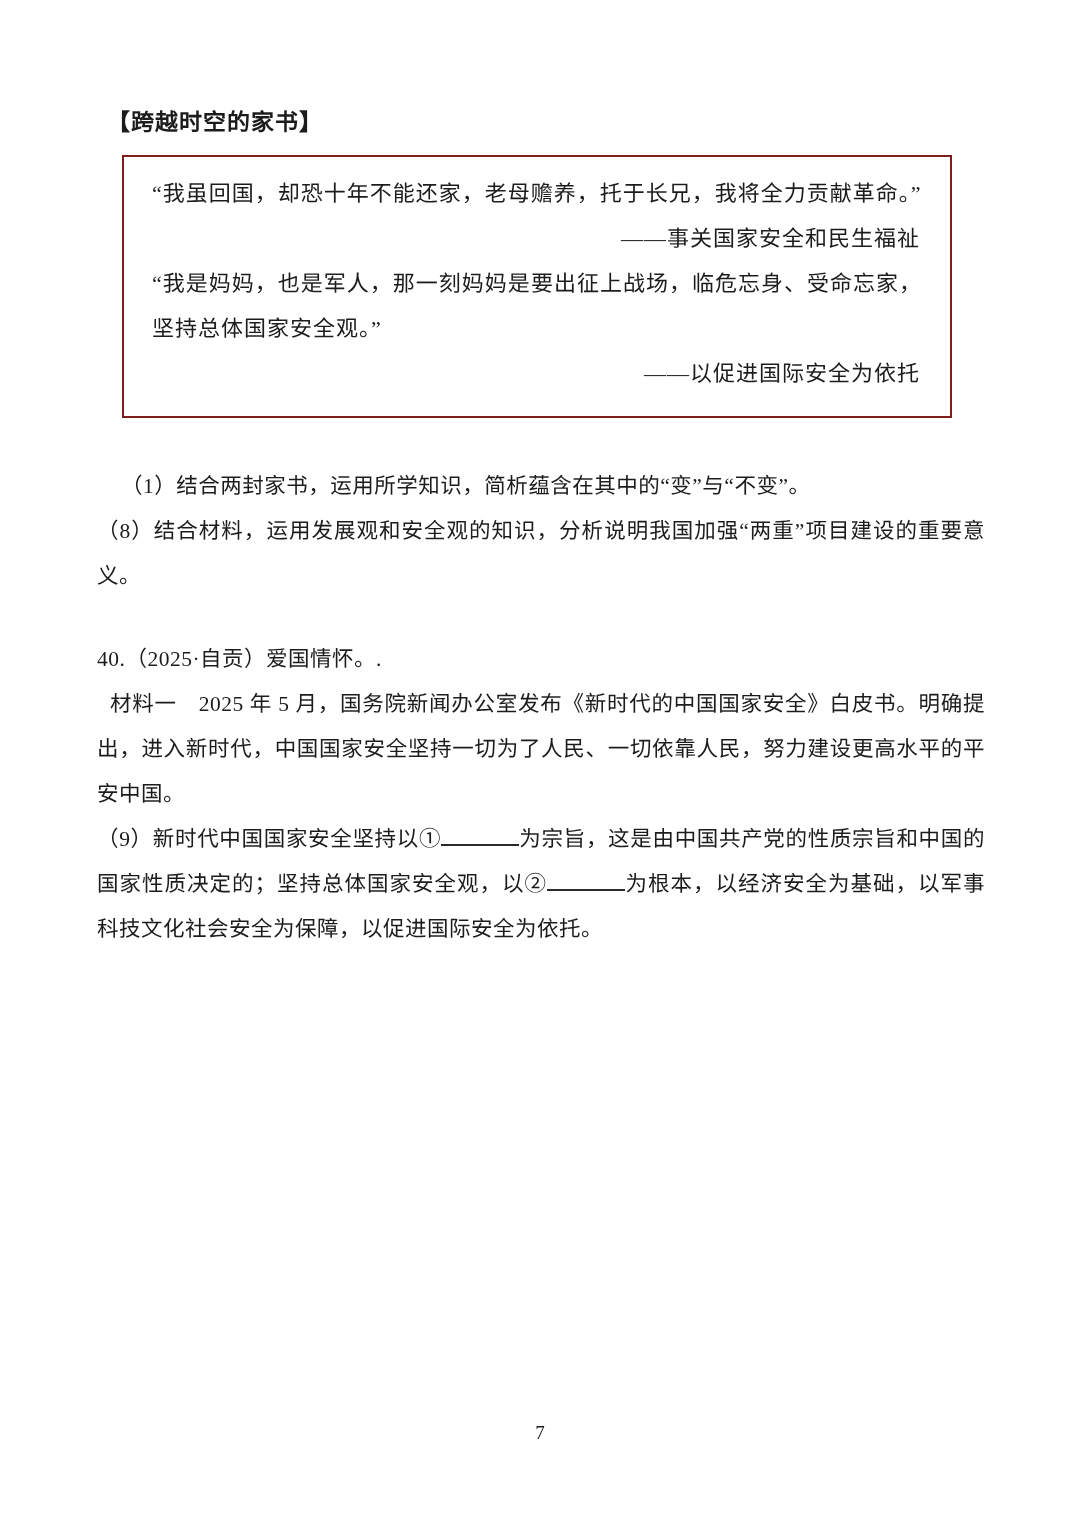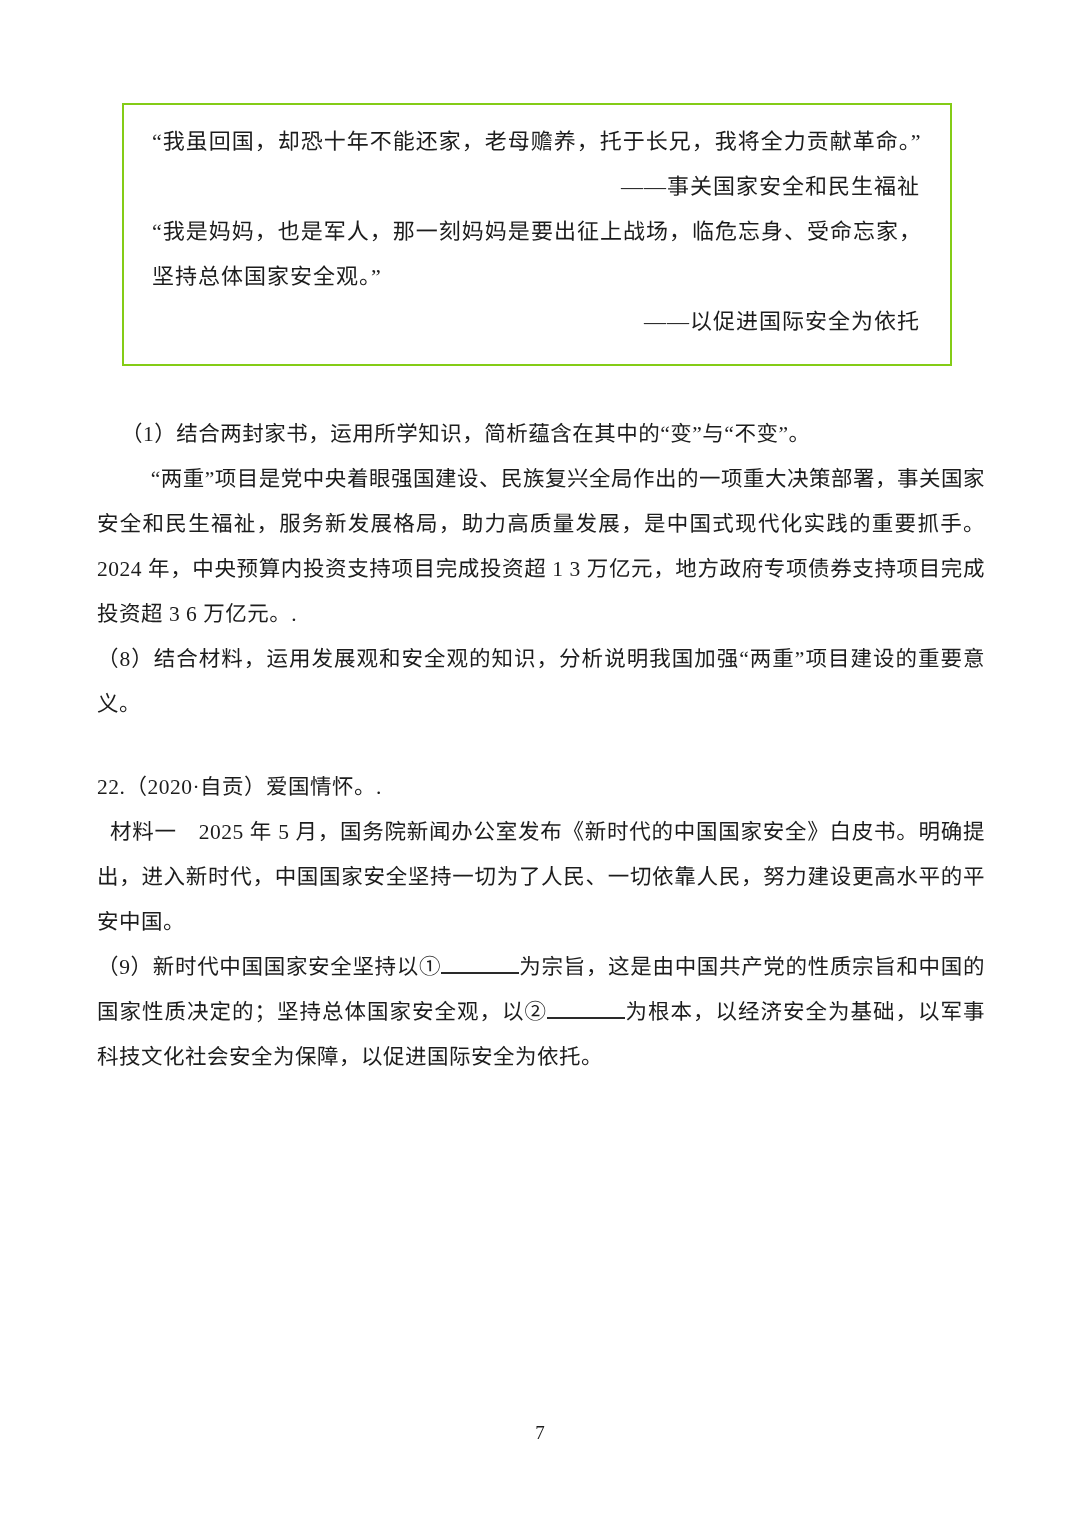--- a/index.html
+++ b/index.html
@@ -20,21 +20,21 @@
   .section-heading {
     font-size: 23px;
     font-weight: bold;
     letter-spacing: 1px;
     margin-left: 10px;
     margin-bottom: 18px;
   }
   .letter-box {
     margin-left: 25px;
     width: 830px;
-    border: 2px solid #84cc16;
+    border: 2px solid #7f1d1d;
     padding: 14px 28px 20px 28px;
     font-size: 22px;
     line-height: 45px;
     letter-spacing: 1px;
   }
   .letter-box .quote {
     text-align: justify;
   }
   .letter-box .attribution {
     text-align: right;
@@ -67,36 +67,36 @@
     text-align: center;
     font-size: 19px;
     font-family: "Liberation Serif", serif;
   }
 </style>
 </head>
 <body>
 
 <div class="page">
 
+  <div class="section-heading">【跨越时空的家书】</div>
 
   <div class="letter-box">
     <p class="quote">“我虽回国，却恐十年不能还家，老母赡养，托于长兄，我将全力贡献革命。”</p>
     <p class="attribution">——事关国家安全和民生福祉</p>
     <p class="quote">“我是妈妈，也是军人，那一刻妈妈是要出征上战场，临危忘身、受命忘家，坚持总体国家安全观。”</p>
     <p class="attribution">——以促进国际安全为依托</p>
   </div>
 
   <p class="body-para q1">（1）结合两封家书，运用所学知识，简析蕴含在其中的“变”与“不变”。</p>
 
 
-  <p class="body-para indent">“两重”项目是党中央着眼强国建设、民族复兴全局作出的一项重大决策部署，事关国家安全和民生福祉，服务新发展格局，助力高质量发展，是中国式现代化实践的重要抓手。2024 年，中央预算内投资支持项目完成投资超 1 3 万亿元，地方政府专项债券支持项目完成投资超 3 6 万亿元。.</p>
 
   <p class="body-para">（8）结合材料，运用发展观和安全观的知识，分析说明我国加强“两重”项目建设的重要意义。</p>
 
-  <p class="body-para q22-header">22.（2020·自贡）爱国情怀。.</p>
+  <p class="body-para q22-header">40.（2025·自贡）爱国情怀。.</p>
 
   <p class="body-para">
     <span class="mat-label">材料一</span><span>2025 年 5 月，国务院新闻办公室发布《新时代的中国国家安全》白皮书。明确提出，进入新时代，中国国家安全坚持一切为了人民、一切依靠人民，努力建设更高水平的平安中国。</span>
   </p>
 
   <p class="body-para">
     <span>（9）新时代中国国家安全坚持以①</span><span class="blank"></span><span>为宗旨，这是由中国共产党的性质宗旨和中国的国家性质决定的；坚持总体国家安全观，以②</span><span class="blank"></span><span>为根本，以经济安全为基础，以军事科技文化社会安全为保障，以促进国际安全为依托。</span>
   </p>
 
 

